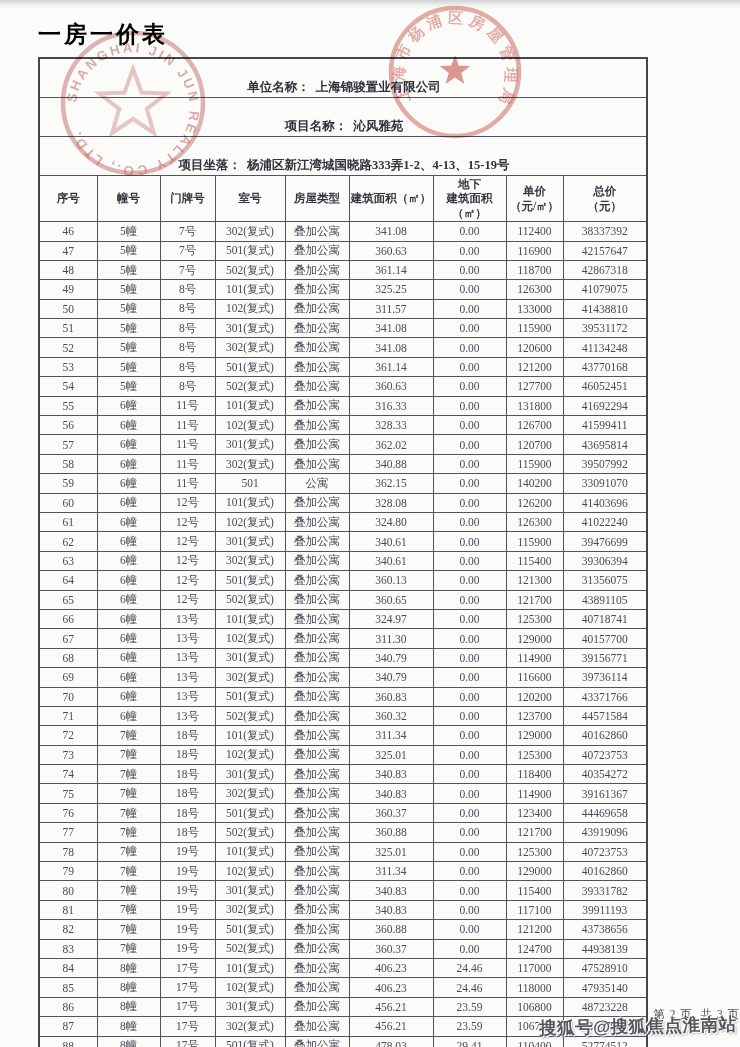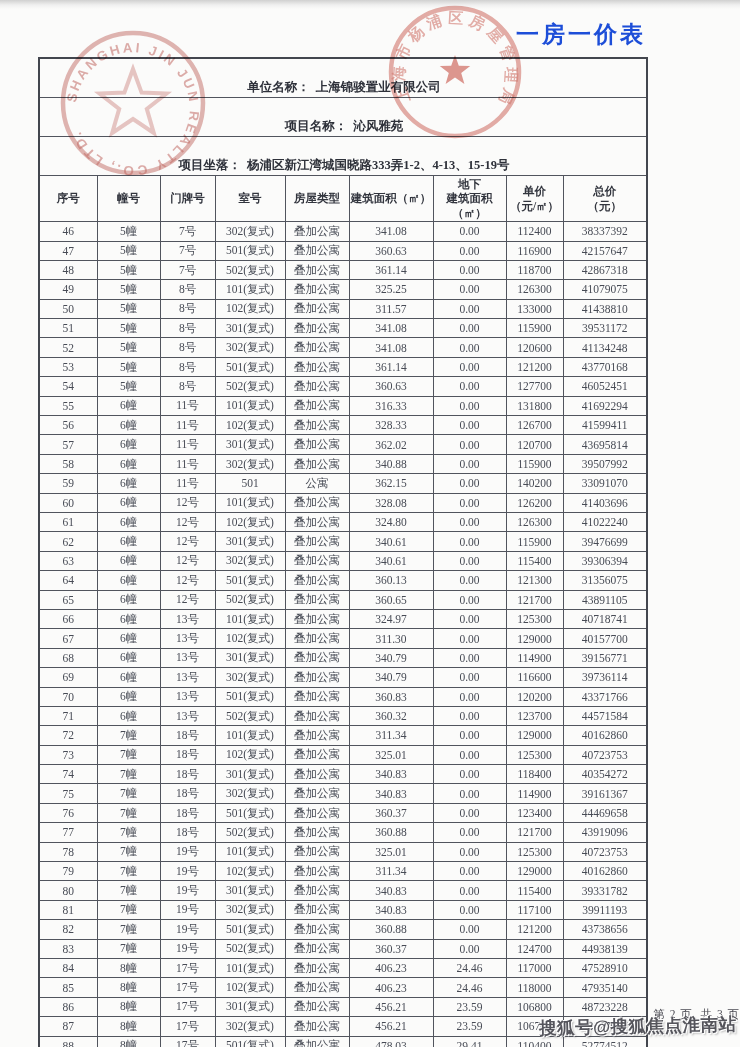--- a/index.html
+++ b/index.html
@@ -8,22 +8,22 @@
     background:#fbfbfa;
     font-family:"Liberation Serif", serif;
   }
   .scan-top {
     position:absolute; top:0; left:0; right:0; height:9px;
     background:linear-gradient(180deg,#c2c2c2 0%, #ececec 55%, rgba(255,255,255,0) 100%);
     opacity:.75;
   }
   .doc-title {
     position:absolute; top:19px; left:38px; width:608px;
-    text-align:right; font-size:23px; font-weight:bold;
-    color:#1d4ed8; letter-spacing:3px;
+    text-align:left; font-size:23px; font-weight:bold;
+    color:#000000; letter-spacing:3px;
   }
   table.price-table {
     position:absolute; top:57px; left:38px; width:608px;
     border-collapse:collapse; table-layout:fixed;
     color:#3d414c; border:2px solid #43464e;
   }
   .price-table th, .price-table td { border:1px solid #51545d; }
   .info-row td { height:19px; padding:18px 4px 1px 6px; text-align:center; }
   .info-label { font-weight:bold; font-size:12.5px; color:#2e313a; }
   .info-value { font-weight:bold; font-size:12.5px; color:#2e313a; margin-left:6px; }

